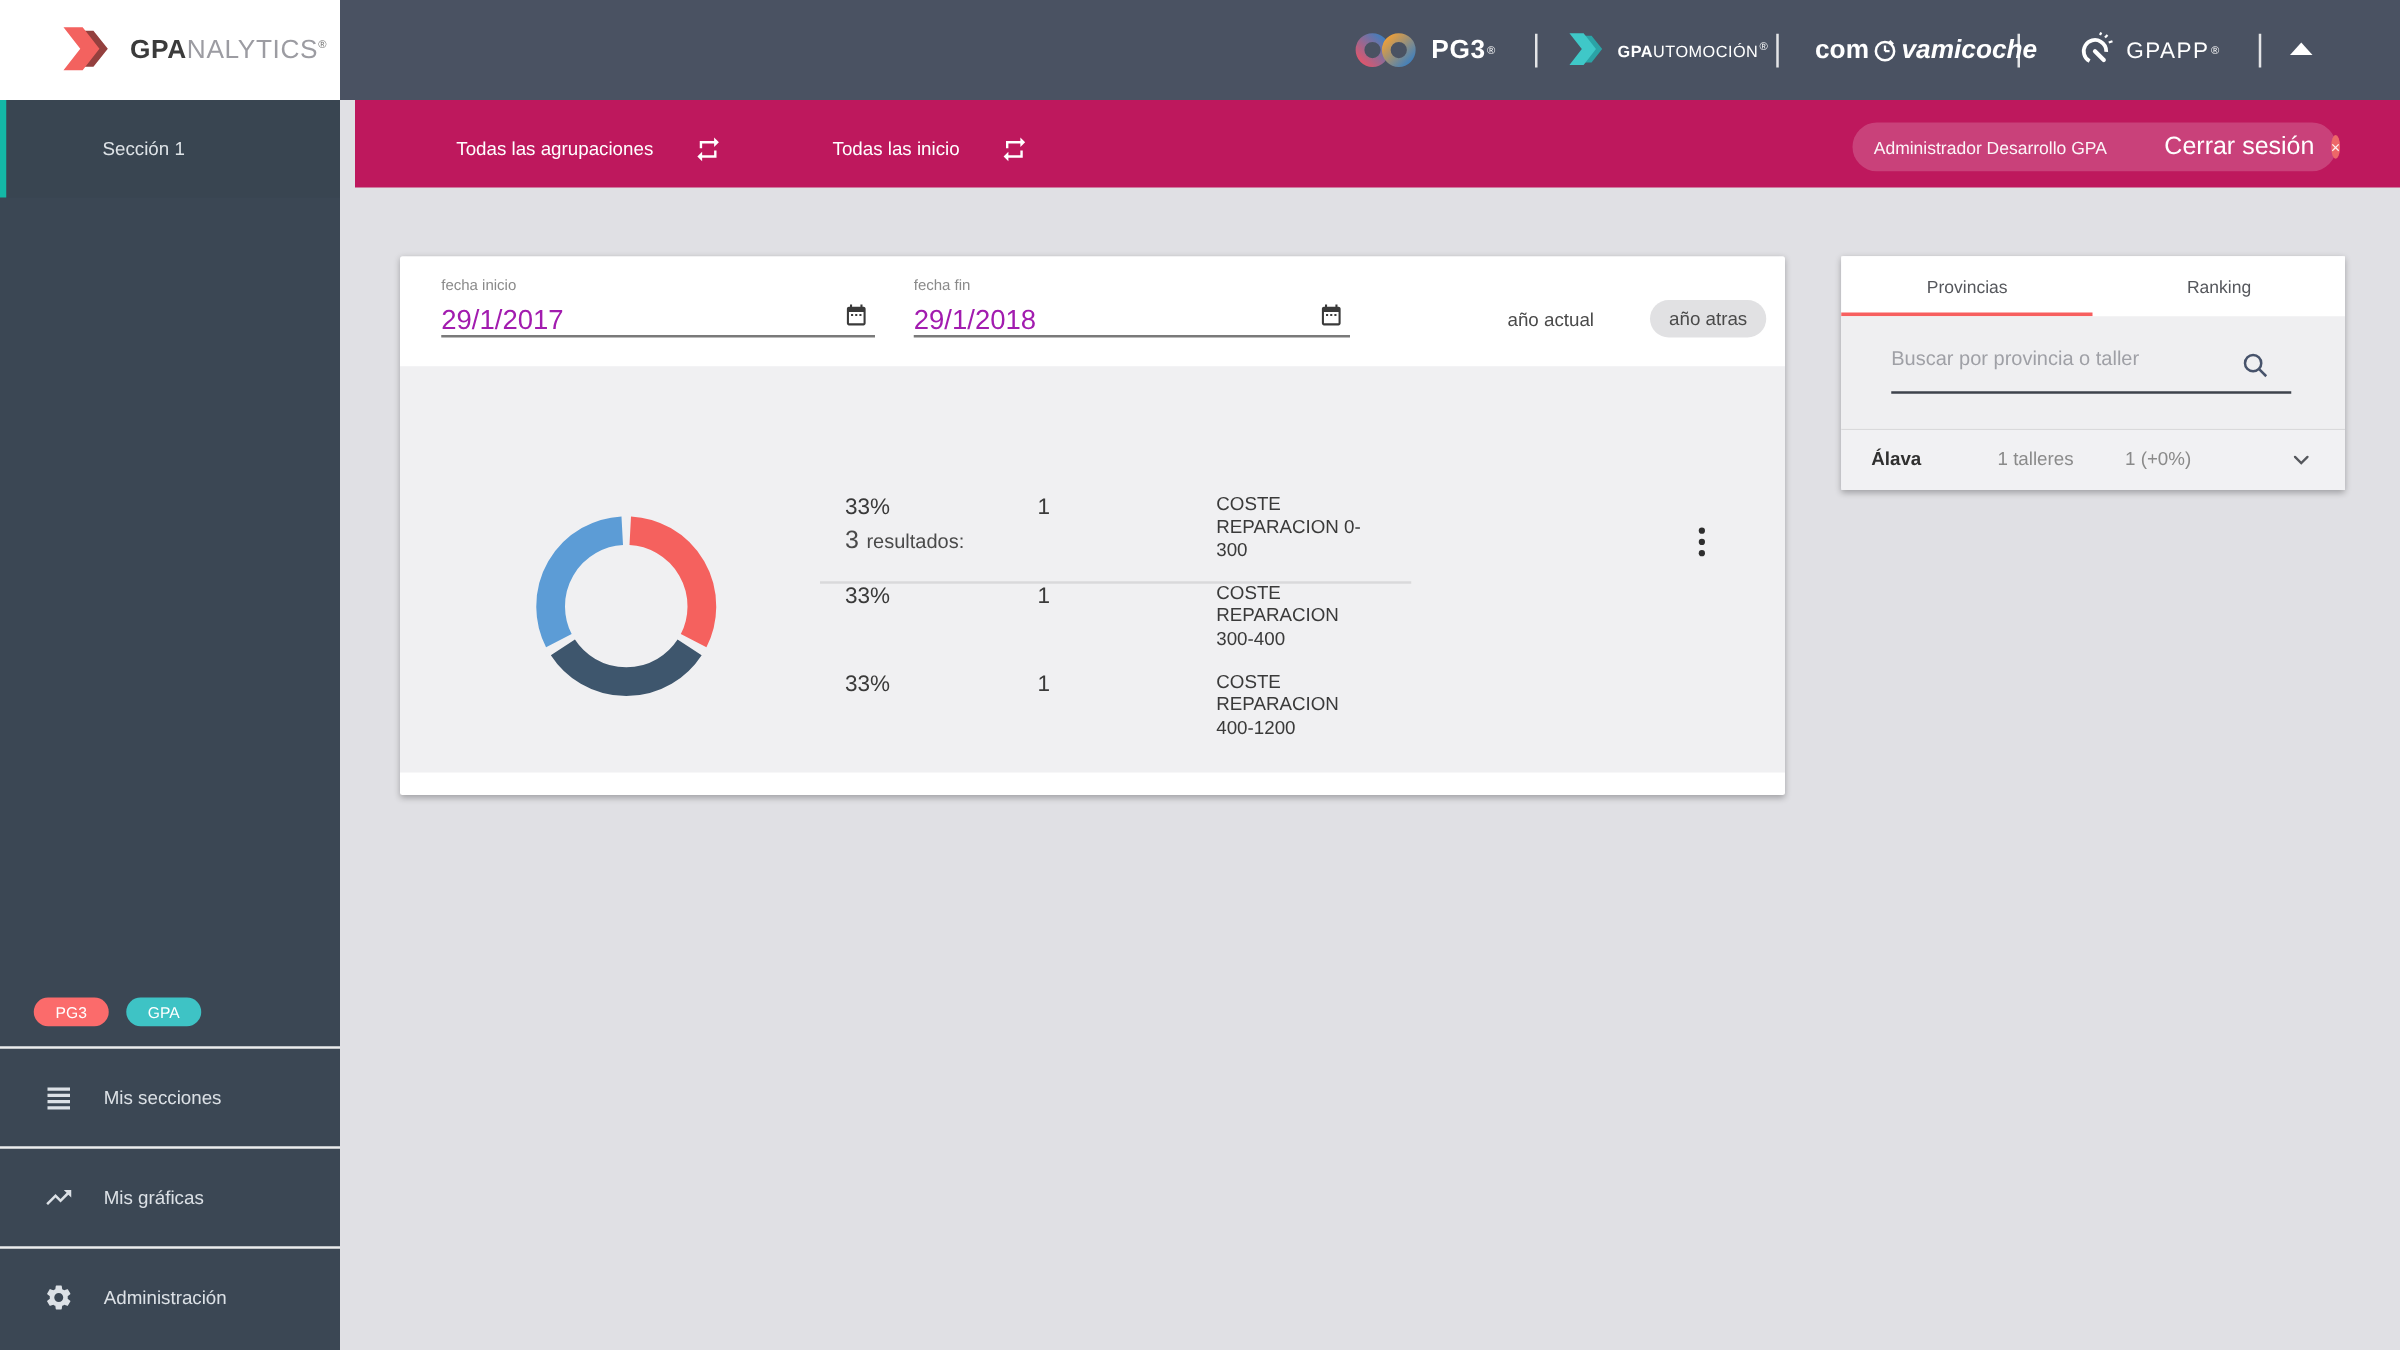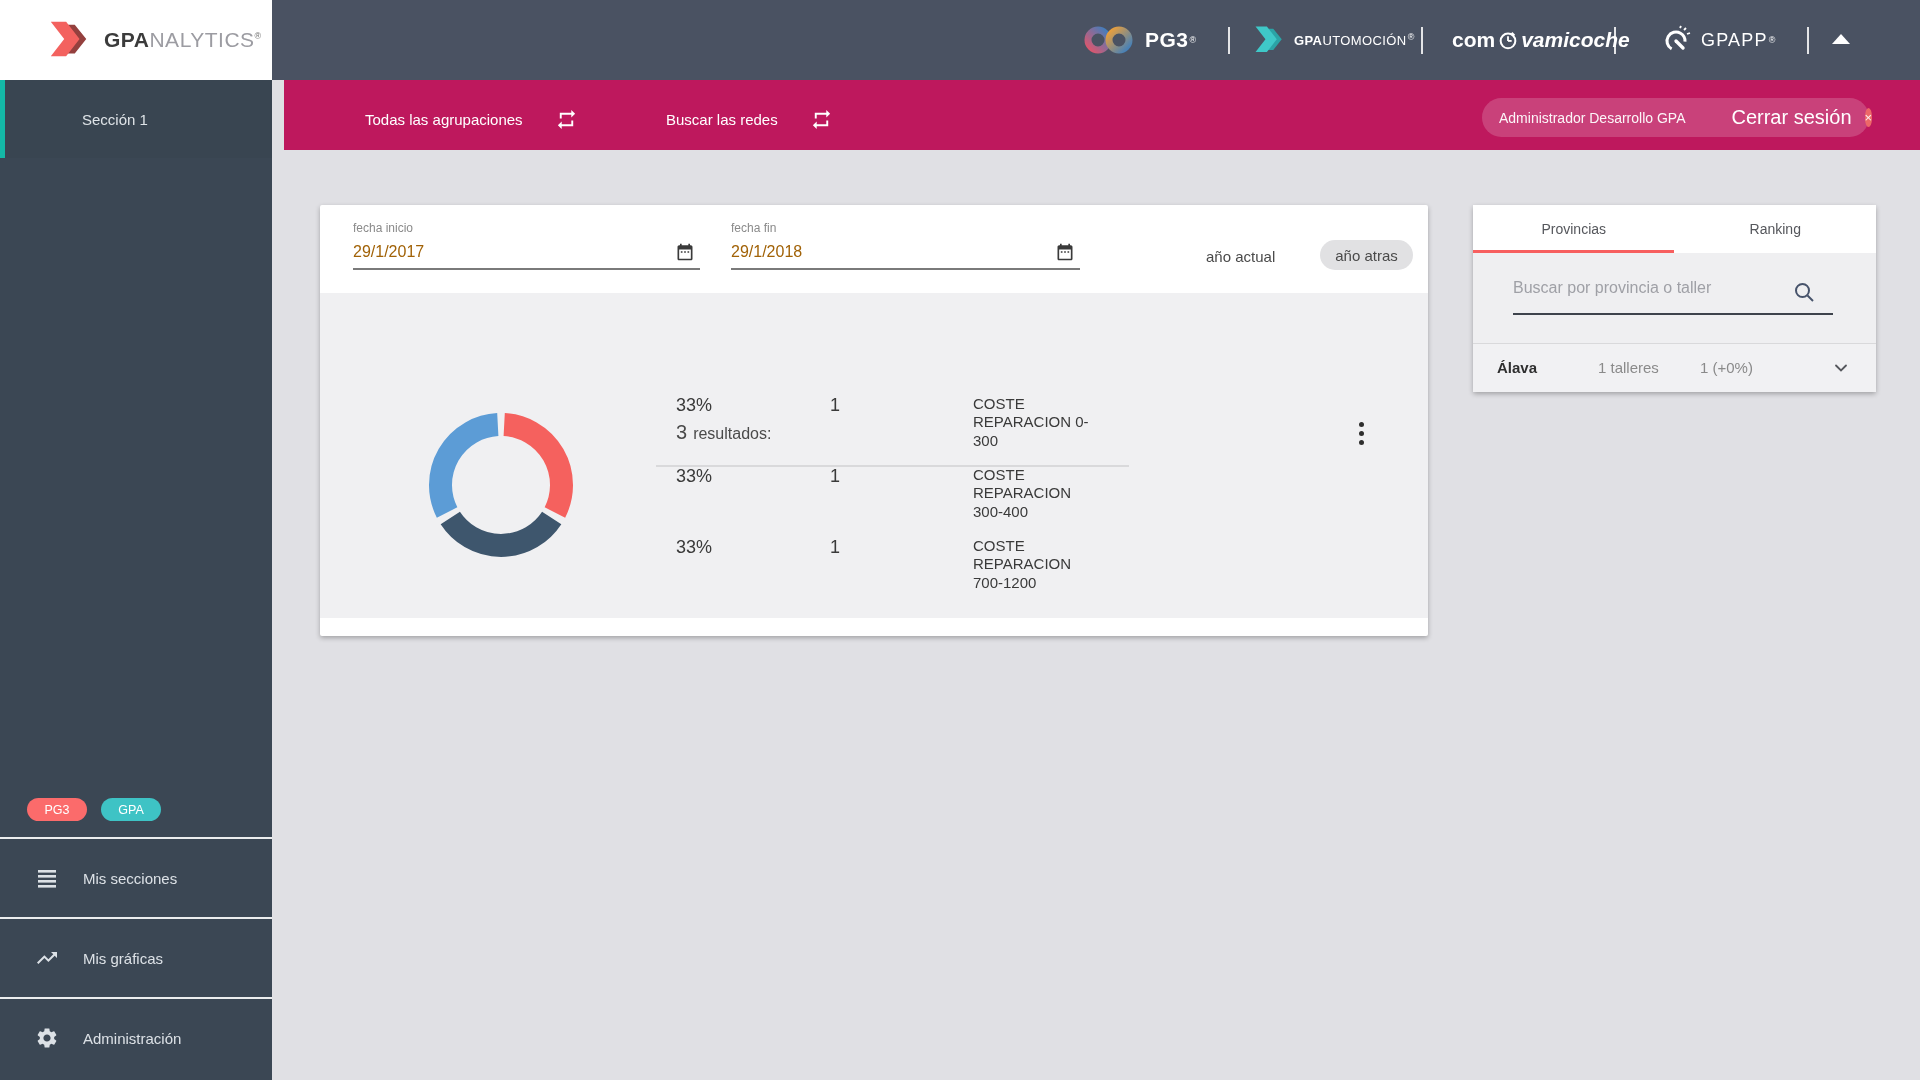--- a/index.html
+++ b/index.html
@@ -52,21 +52,21 @@
   .chip-user { font-size:14px; color:rgba(255,255,255,0.95); white-space:nowrap; }
   .chip-logout { font-size:20px; color:#FFFFFF; margin-left:46px; white-space:nowrap; cursor:pointer; }
   .chip-x { width:19px; height:19px; border-radius:50%; background:#ED6868; margin-left:13px;
             display:flex; align-items:center; justify-content:center; color:rgba(255,255,255,0.9);
             font-size:13px; cursor:pointer; }
 
   
   .card { position:absolute; left:320px; top:205px; width:1108px; height:431px; background:#FFFFFF;
           border-radius:2px; box-shadow:0 2px 5px rgba(0,0,0,0.28); }
   .field-label { position:absolute; font-size:12px; color:#8A8A8A; }
-  .field-value { position:absolute; font-size:16px; color:#a16207; cursor:text; }
+  .field-value { position:absolute; font-size:22px; color:#a21caf; cursor:text; }
   .field-line { position:absolute; height:1.5px; background:#7A7A7A; }
   .cal-icon { position:absolute; width:20px; height:20px; cursor:pointer; }
   .btn-text { position:absolute; font-size:15px; color:#4A4A4A; cursor:pointer; }
   .btn-pill { position:absolute; left:1000px; top:35px; width:93px; height:30px; background:#E1E1E3;
               border-radius:15px; display:flex; align-items:center; justify-content:center;
               font-size:15px; color:#4A4A4A; cursor:pointer; }
   .card-gray { position:absolute; left:0; top:88px; width:1108px; height:325px; background:#F0F0F2; }
   .donut-svg { position:absolute; left:101px; top:112px; }
   .results-head { position:absolute; left:356px; top:128px; color:#4A4A4A; }
   .results-count { font-size:20px; }
@@ -220,21 +220,21 @@
   <div class="filterbar">
 
     <div class="filter-btn" style="left:81px;">
       <span>Todas las agrupaciones</span>
       <svg width="23" height="23" viewBox="0 0 24 24">
         <path fill="#FFFFFF" d="M7 7h10v3l4-4-4-4v3H5v6h2V7zm10 10H7v-3l-4 4 4 4v-3h12v-6h-2v4z"></path>
       </svg>
     </div>
 
     <div class="filter-btn" style="left:382px;">
-      <span>Buscar las redes</span>
+      <span>Todas las inicio</span>
       <svg width="23" height="23" viewBox="0 0 24 24">
         <path fill="#FFFFFF" d="M7 7h10v3l4-4-4-4v3H5v6h2V7zm10 10H7v-3l-4 4 4 4v-3h12v-6h-2v4z"></path>
       </svg>
     </div>
 
     <div class="user-chip">
       <span class="chip-user">Administrador Desarrollo GPA</span>
       <span class="chip-logout">Cerrar sesión</span>
       <span class="chip-x">×</span>
     </div>
@@ -278,21 +278,21 @@
         <span class="col-lbl">COSTE REPARACION 0-300</span>
       </div>
       <div class="result-row" style="top:173px;">
         <span class="col-pct">33%</span>
         <span class="col-cnt">1</span>
         <span class="col-lbl">COSTE REPARACION 300-400</span>
       </div>
       <div class="result-row" style="top:244px;">
         <span class="col-pct">33%</span>
         <span class="col-cnt">1</span>
-        <span class="col-lbl">COSTE REPARACION 700-1200</span>
+        <span class="col-lbl">COSTE REPARACION 400-1200</span>
       </div>
 
       <div class="kebab">
           <span></span>
           <span></span>
           <span></span>
         </div>
     </div>
   </div>
 

